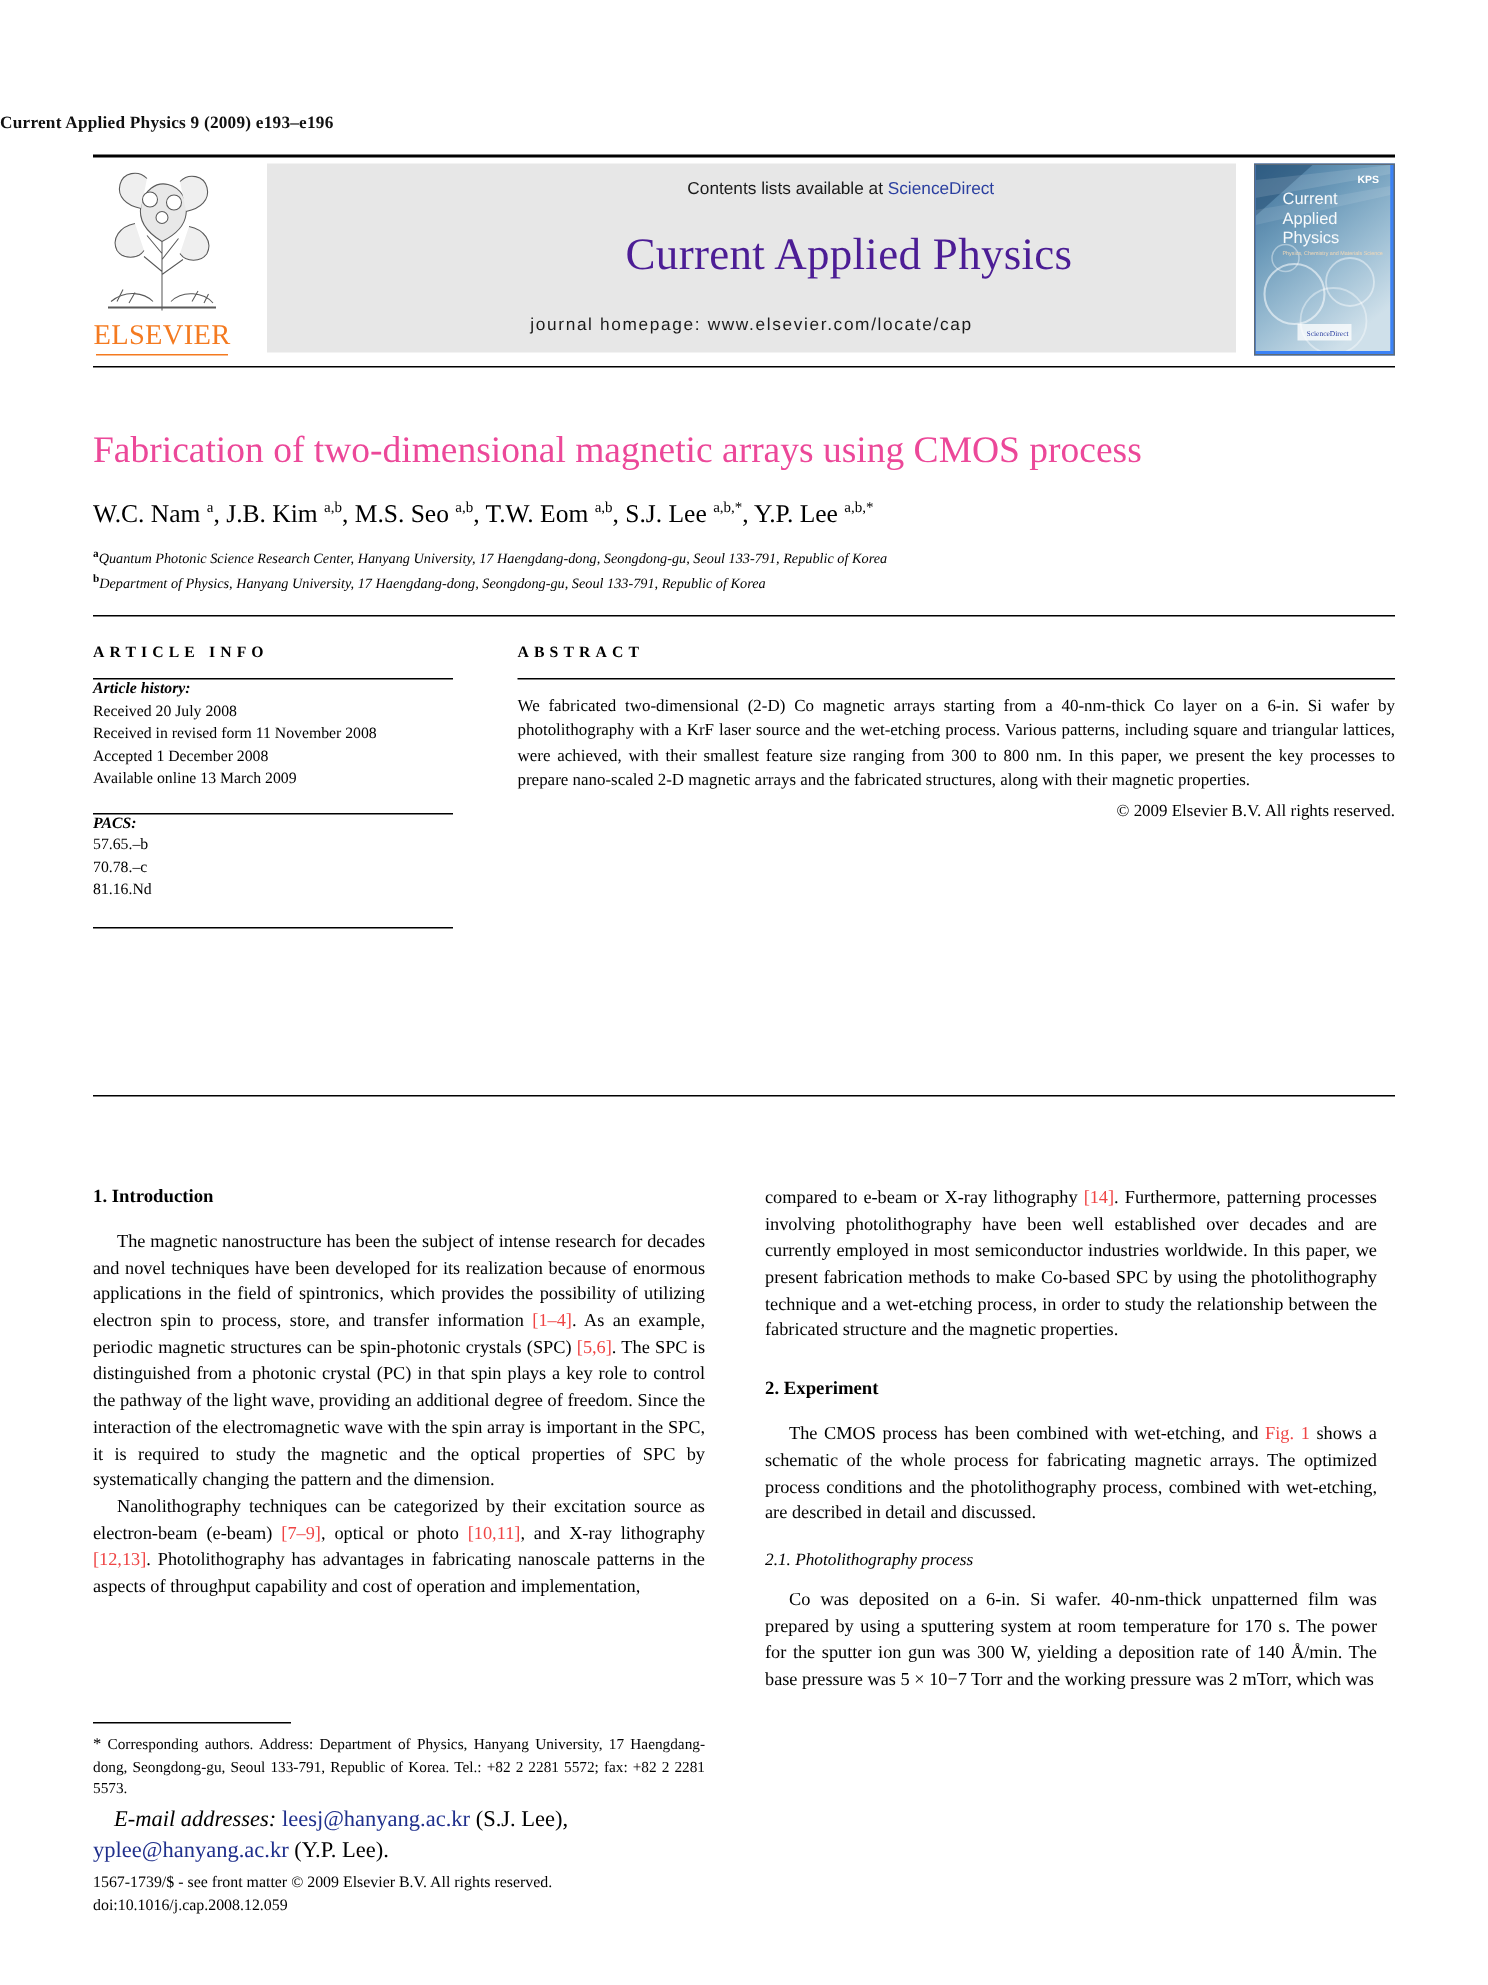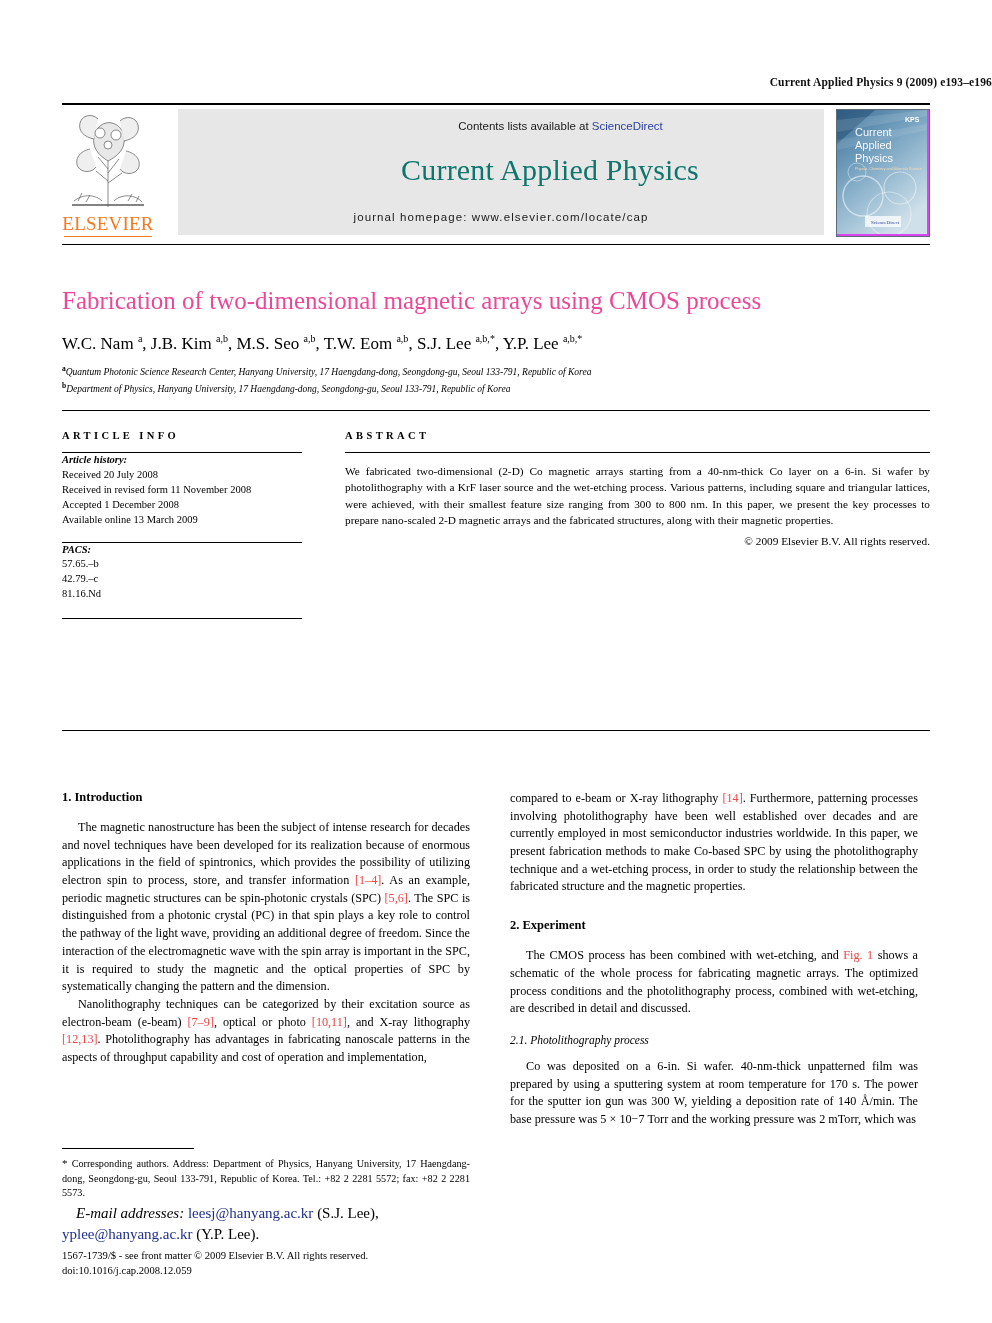--- a/index.html
+++ b/index.html
@@ -19,21 +19,21 @@
     background: #ffffff;
     overflow: hidden;
   }
 
   
   .running-head {
     position: absolute;
     top: 76px;
     left: 0;
     width: 992px;
-    text-align: right;
+    text-align: left;
     font-family: "Liberation Serif", serif;
     font-size: 11.5px;
     font-weight: bold;
     letter-spacing: .15px;
     color: #111;
   }
 
   
   .masthead {
     position: absolute;
@@ -91,26 +91,26 @@
     text-align: center;
     font-family: "Liberation Sans", sans-serif;
     font-size: 11.5px;
     color: #1a1a1a;
   }
   .sciencedirect {
     color: #2b3fa0;
   }
   .journal-title {
     position: absolute;
-    top: 44px; left: 0;
+    top: 44px; left: 16px;
     width: 744px;
     text-align: center;
     font-family: "Liberation Serif", serif;
     font-size: 30px;
-    color: #0f766e;
+    color: #4c1d95;
     letter-spacing: .2px;
   }
   .homepage-line {
     position: absolute;
     bottom: 12px; left: 0;
     width: 646px;
     text-align: center;
     font-family: "Liberation Sans", sans-serif;
     font-size: 11.5px;
     letter-spacing: 1.1px;
@@ -118,21 +118,21 @@
   }
 
   .cover-thumb {
     position: absolute;
     top: 6px;
     right: 0;
     width: 92px;
     height: 126px;
     border: 1px solid #5d6a77;
     overflow: hidden;
-    background: #d946ef;
+    background: #3b82f6;
   }
   .cover-thumb svg { display: block; }
 
   
   .article-head {
     position: absolute;
     top: 244px;
     left: 62px;
     width: 868px;
   }
@@ -416,21 +416,21 @@
       <div class="it">Article history:</div>
       <div>Received 20 July 2008</div>
       <div>Received in revised form 11 November 2008</div>
       <div>Accepted 1 December 2008</div>
       <div>Available online 13 March 2009</div>
     </div>
     <div class="rule-mid"></div>
     <div class="info-group">
       <div class="it">PACS:</div>
       <div>57.65.–b</div>
-      <div>42.79.–c</div>
+      <div>70.78.–c</div>
       <div>81.16.Nd</div>
     </div>
     <div class="rule-bottom"></div>
   </div>
 
   <div class="abstract-col">
     <div class="section-label">ABSTRACT</div>
     <div class="thin-rule"></div>
     <div class="abstract-body">We fabricated two-dimensional (2-D) Co magnetic arrays starting from a 40-nm-thick Co layer on a 6-in. Si wafer by photolithography with a KrF laser source and the wet-etching process. Various patterns, including square and triangular lattices, were achieved, with their smallest feature size ranging from 300 to 800 nm. In this paper, we present the key processes to prepare nano-scaled 2-D magnetic arrays and the fabricated structures, along with their magnetic properties.</div>
     <div class="copyright">© 2009 Elsevier B.V. All rights reserved.</div>

